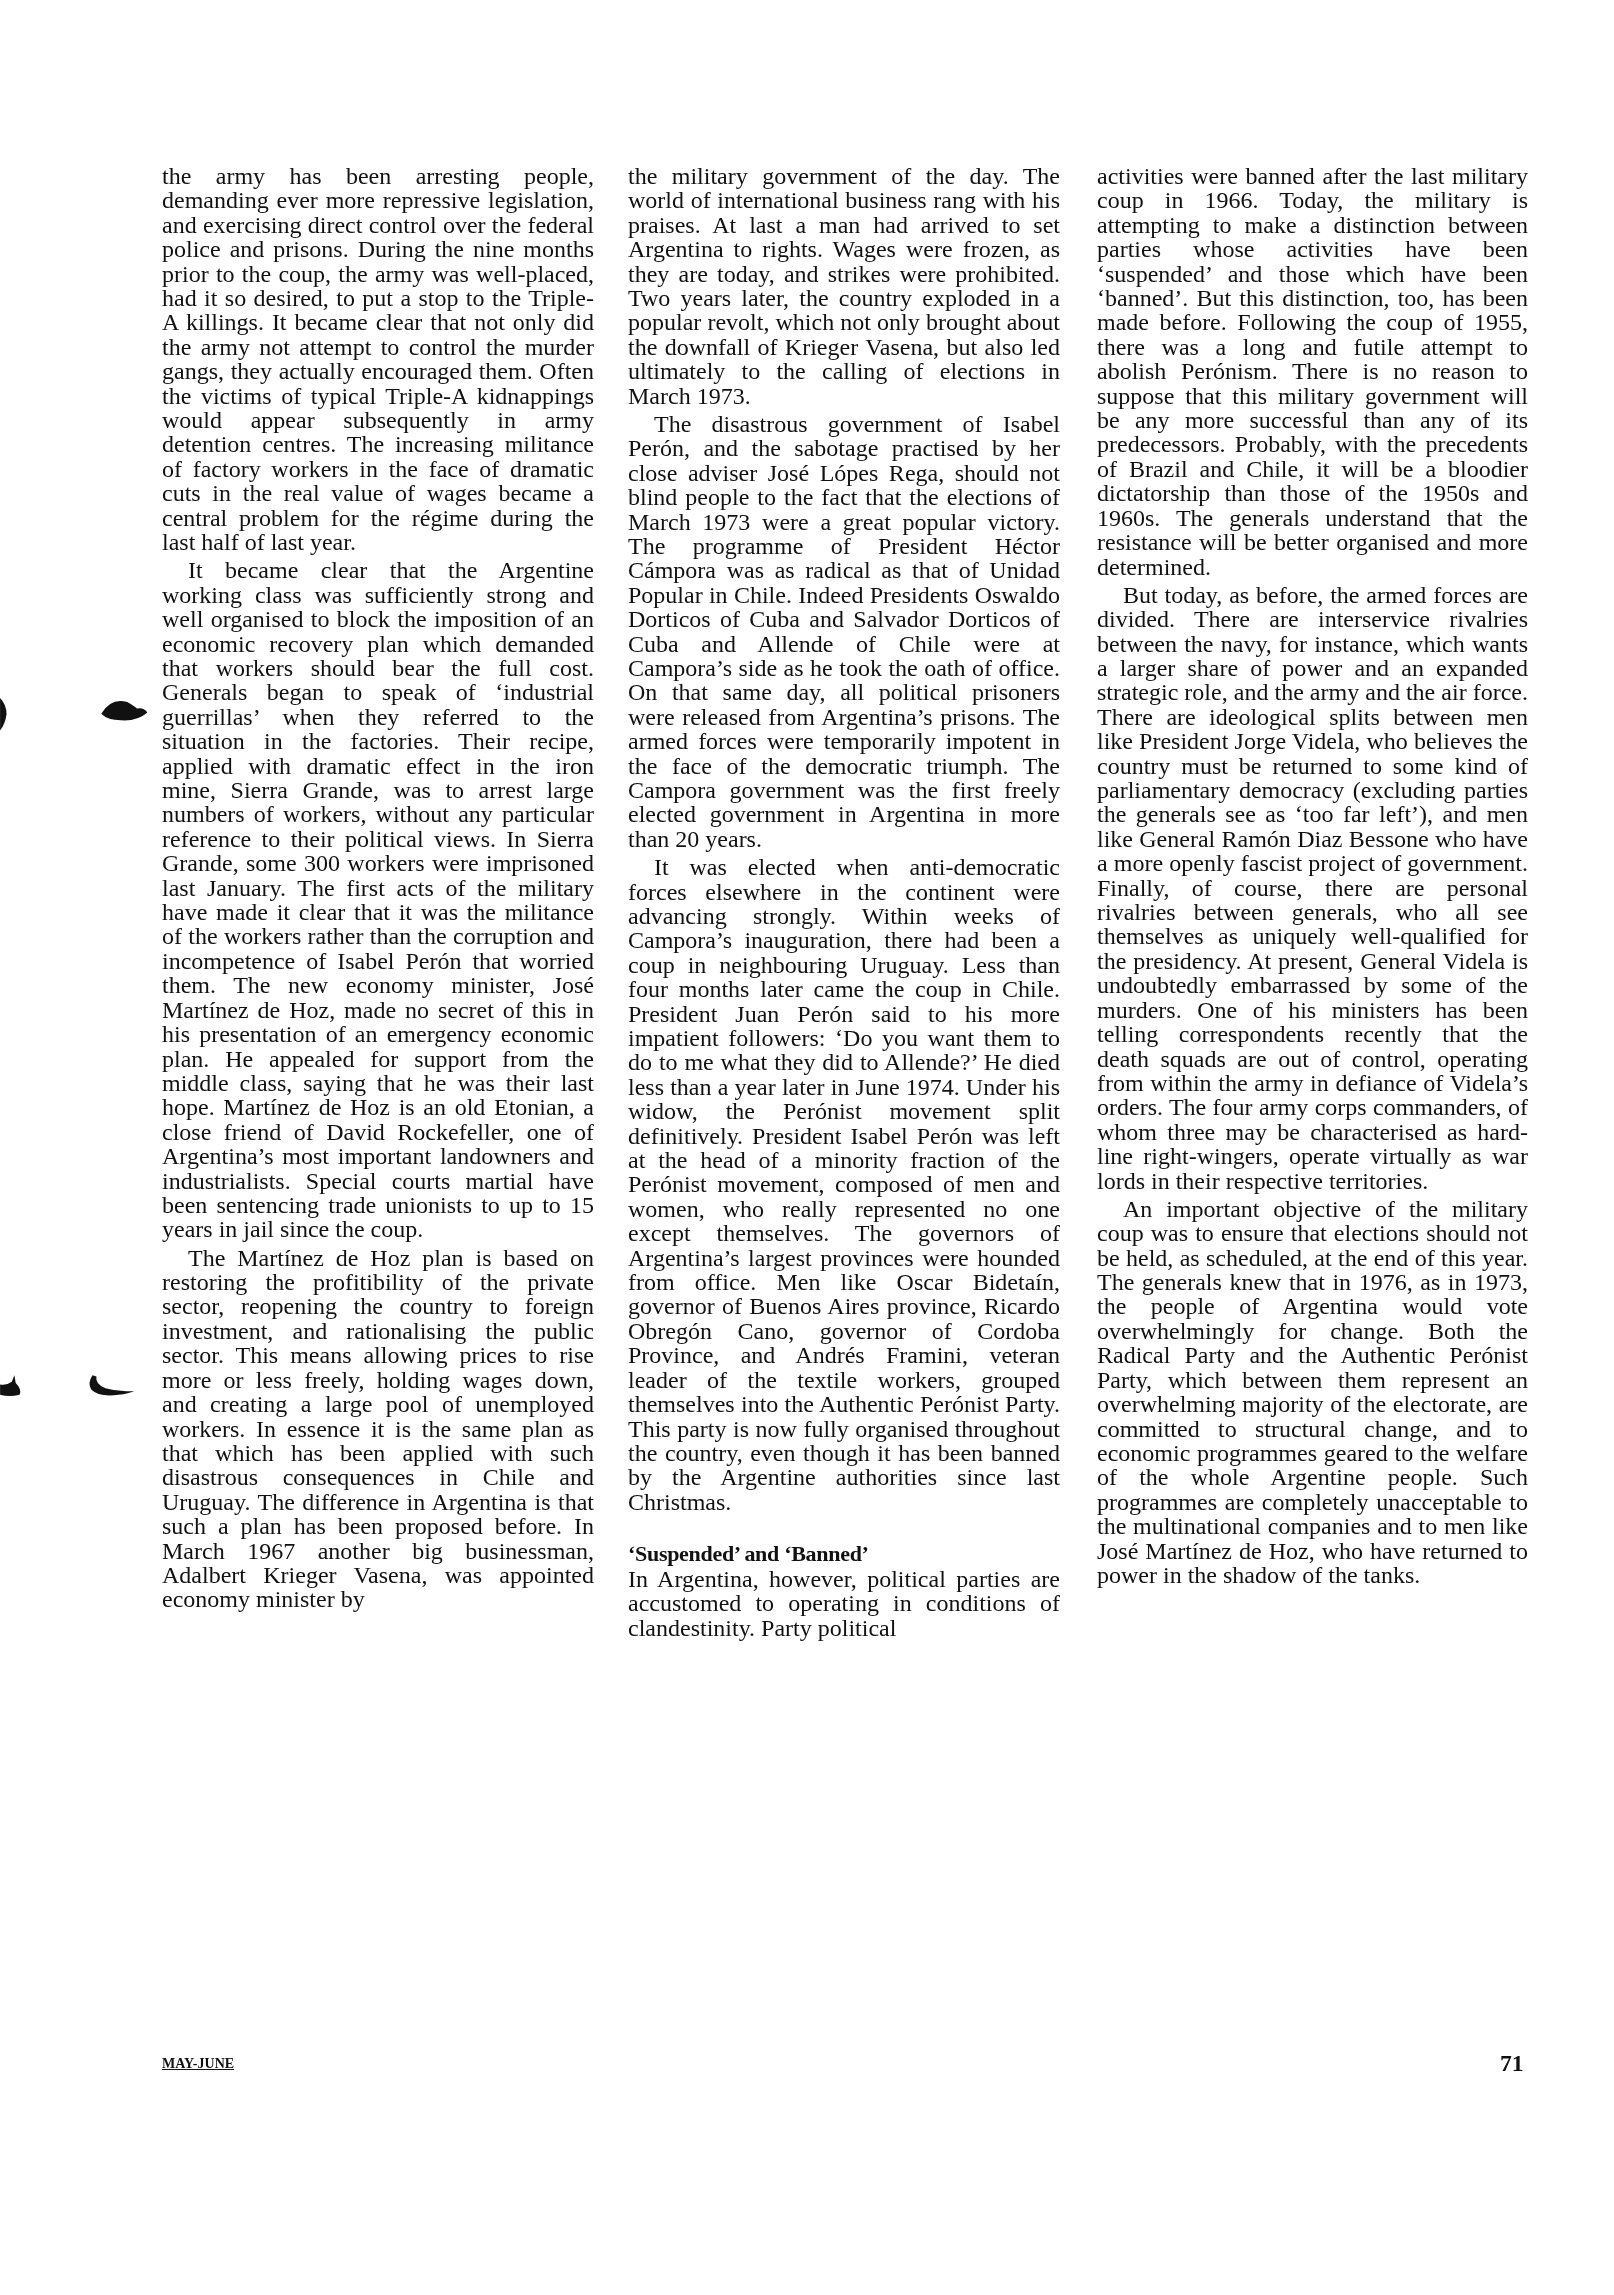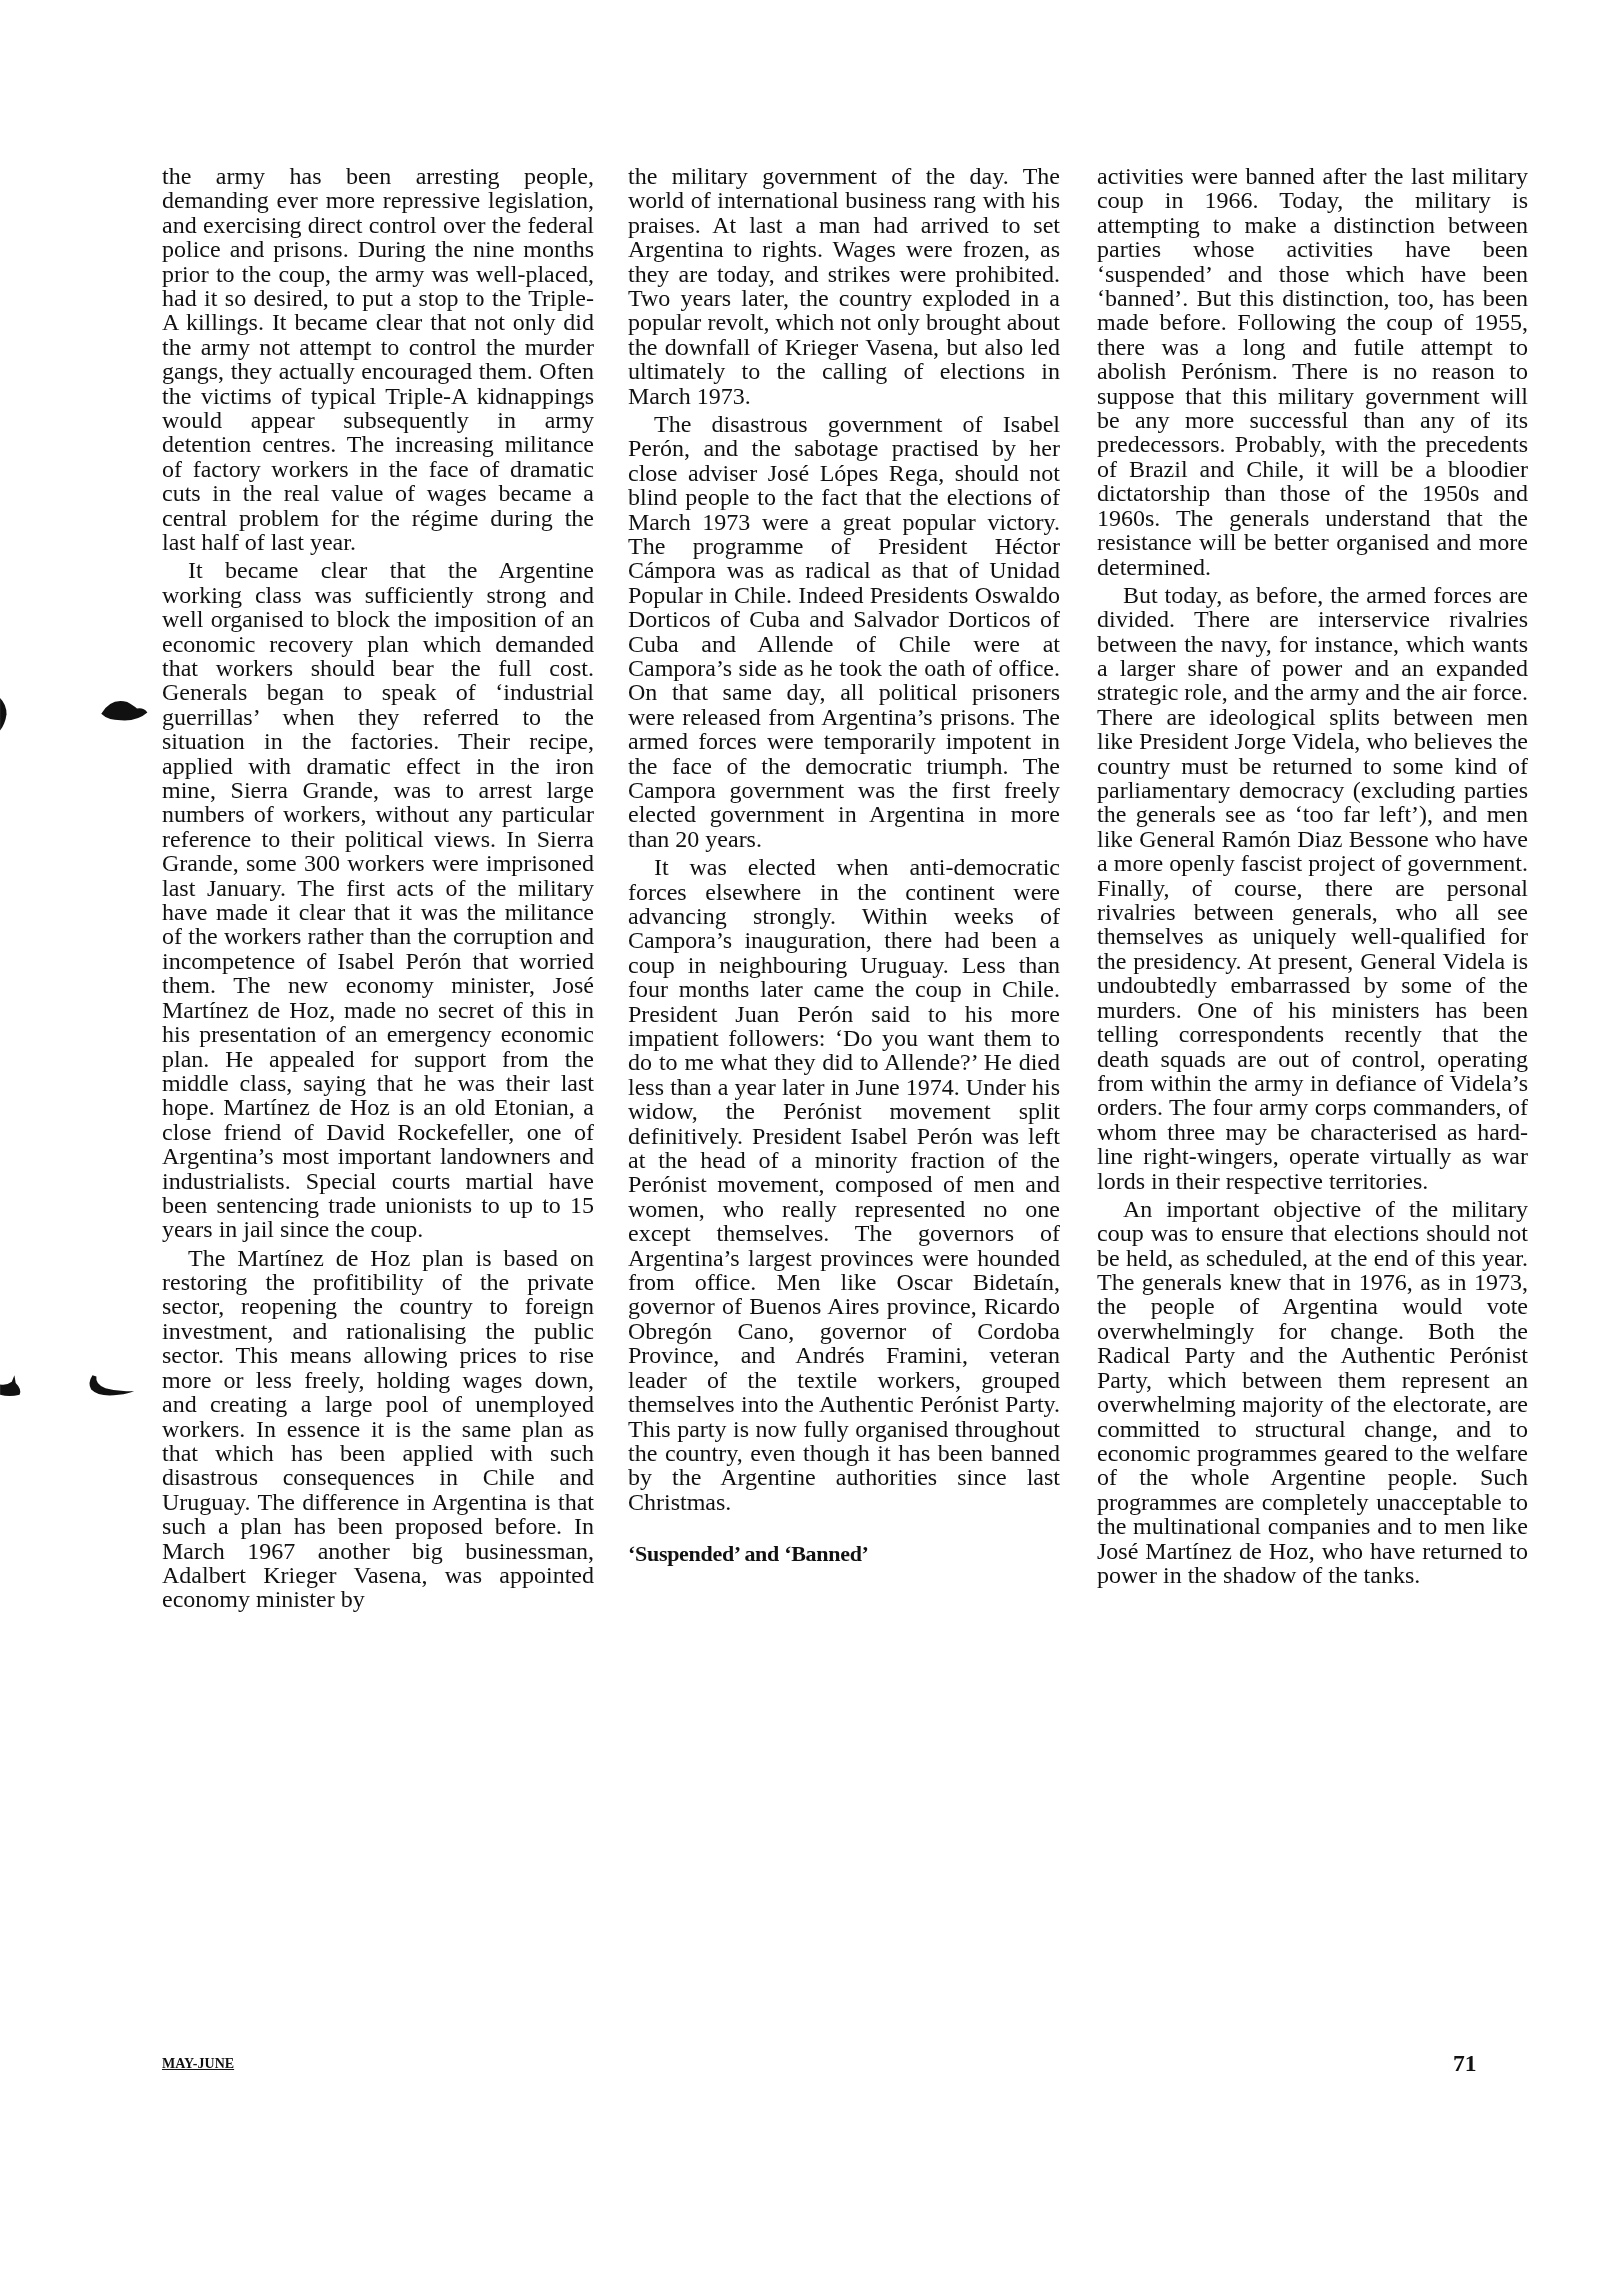--- a/index.html
+++ b/index.html
@@ -22,21 +22,21 @@
     .subhead {
       font-weight: bold; margin: 27.5px 0 0 0; font-size: 22px; line-height: 24px;
       letter-spacing: -0.3px;
     }
     .subhead + .para { margin-top: 1.3px; }
     .footer-left {
       position: absolute; left: 162px; top: 2056px;
       font-size: 14px; font-weight: bold; letter-spacing: 0px; text-decoration: underline;
     }
     .footer-right {
-      position: absolute; left: 1453px; top: 2050px;
+      position: absolute; left: 1500px; top: 2050px;
       font-size: 23.6px; font-weight: bold;
     }
     .blot { position: absolute; }
   </style>
 </head>
 <body>
 
 <svg class="blot" style="left:98px;top:694px;" width="52" height="33" viewBox="0 0 80 50">
   <path d="M5 30 Q20 5 45 12 Q55 18 60 22 Q70 20 76 28 Q60 42 35 40 Q15 40 5 30 Z" fill="#111"></path>
 </svg>
@@ -54,20 +54,21 @@
   <p class="para">the army has been arresting people, demanding ever more repressive legislation, and exercising direct control over the federal police and prisons. During the nine months prior to the coup, the army was well-placed, had it so desired, to put a stop to the Triple-A killings. It became clear that not only did the army not attempt to control the murder gangs, they actually encouraged them. Often the victims of typical Triple-A kidnappings would appear subsequently in army detention centres. The increasing militance of factory workers in the face of dramatic cuts in the real value of wages became a central problem for the régime during the last half of last year.</p>
   <p class="para indent">It became clear that the Argentine working class was sufficiently strong and well organised to block the imposition of an economic recovery plan which demanded that workers should bear the full cost. Generals began to speak of ‘industrial guerrillas’ when they referred to the situation in the factories. Their recipe, applied with dramatic effect in the iron mine, Sierra Grande, was to arrest large numbers of workers, without any particular reference to their political views. In Sierra Grande, some 300 workers were imprisoned last January. The first acts of the military have made it clear that it was the militance of the workers rather than the corruption and incompetence of Isabel Perón that worried them. The new economy minister, José Martínez de Hoz, made no secret of this in his presentation of an emergency economic plan. He appealed for support from the middle class, saying that he was their last hope. Martínez de Hoz is an old Etonian, a close friend of David Rockefeller, one of Argentina’s most important landowners and industrialists. Special courts martial have been sentencing trade unionists to up to 15 years in jail since the coup.</p>
   <p class="para indent">The Martínez de Hoz plan is based on restoring the profitibility of the private sector, reopening the country to foreign investment, and rationalising the public sector. This means allowing prices to rise more or less freely, holding wages down, and creating a large pool of unemployed workers. In essence it is the same plan as that which has been applied with such disastrous consequences in Chile and Uruguay. The difference in Argentina is that such a plan has been proposed before. In March 1967 another big businessman, Adalbert Krieger Vasena, was appointed economy minister by</p>
 </div>
 
 <div id="col2" class="column">
   <p class="para">the military government of the day. The world of international business rang with his praises. At last a man had arrived to set Argentina to rights. Wages were frozen, as they are today, and strikes were prohibited. Two years later, the country exploded in a popular revolt, which not only brought about the downfall of Krieger Vasena, but also led ultimately to the calling of elections in March 1973.</p>
   <p class="para indent">The disastrous government of Isabel Perón, and the sabotage practised by her close adviser José Lópes Rega, should not blind people to the fact that the elections of March 1973 were a great popular victory. The programme of President Héctor Cámpora was as radical as that of Unidad Popular in Chile. Indeed Presidents Oswaldo Dorticos of Cuba and Salvador Dorticos of Cuba and Allende of Chile were at Campora’s side as he took the oath of office. On that same day, all political prisoners were released from Argentina’s prisons. The armed forces were temporarily impotent in the face of the democratic triumph. The Campora government was the first freely elected government in Argentina in more than 20 years.</p>
   <p class="para indent">It was elected when anti-democratic forces elsewhere in the continent were advancing strongly. Within weeks of Campora’s inauguration, there had been a coup in neighbouring Uruguay. Less than four months later came the coup in Chile. President Juan Perón said to his more impatient followers: ‘Do you want them to do to me what they did to Allende?’ He died less than a year later in June 1974. Under his widow, the Perónist movement split definitively. President Isabel Perón was left at the head of a minority fraction of the Perónist movement, composed of men and women, who really represented no one except themselves. The governors of Argentina’s largest provinces were hounded from office. Men like Oscar Bidetaín, governor of Buenos Aires province, Ricardo Obregón Cano, governor of Cordoba Province, and Andrés Framini, veteran leader of the textile workers, grouped themselves into the Authentic Perónist Party. This party is now fully organised throughout the country, even though it has been banned by the Argentine authorities since last Christmas.</p>
   <h3 class="subhead">‘Suspended’ and ‘Banned’</h3>
+  <p class="para">In Argentina, however, political parties are accustomed to operating in conditions of clandestinity. Party political</p>
 </div>
 
 <div id="col3" class="column">
   <p class="para">activities were banned after the last military coup in 1966. Today, the military is attempting to make a distinction between parties whose activities have been ‘suspended’ and those which have been ‘banned’. But this distinction, too, has been made before. Following the coup of 1955, there was a long and futile attempt to abolish Perónism. There is no reason to suppose that this military government will be any more successful than any of its predecessors. Probably, with the precedents of Brazil and Chile, it will be a bloodier dictatorship than those of the 1950s and 1960s. The generals understand that the resistance will be better organised and more determined.</p>
   <p class="para indent">But today, as before, the armed forces are divided. There are interservice rivalries between the navy, for instance, which wants a larger share of power and an expanded strategic role, and the army and the air force. There are ideological splits between men like President Jorge Videla, who believes the country must be returned to some kind of parliamentary democracy (excluding parties the generals see as ‘too far left’), and men like General Ramón Diaz Bessone who have a more openly fascist project of government. Finally, of course, there are personal rivalries between generals, who all see themselves as uniquely well-qualified for the presidency. At present, General Videla is undoubtedly embarrassed by some of the murders. One of his ministers has been telling correspondents recently that the death squads are out of control, operating from within the army in defiance of Videla’s orders. The four army corps commanders, of whom three may be characterised as hard-line right-wingers, operate virtually as war lords in their respective territories.</p>
   <p class="para indent">An important objective of the military coup was to ensure that elections should not be held, as scheduled, at the end of this year. The generals knew that in 1976, as in 1973, the people of Argentina would vote overwhelmingly for change. Both the Radical Party and the Authentic Perónist Party, which between them represent an overwhelming majority of the electorate, are committed to structural change, and to economic programmes geared to the welfare of the whole Argentine people. Such programmes are completely unacceptable to the multinational companies and to men like José Martínez de Hoz, who have returned to power in the shadow of the tanks.</p>
 </div>
 
 <div class="footer-left">MAY-JUNE</div>
 <div class="footer-right">71</div>

